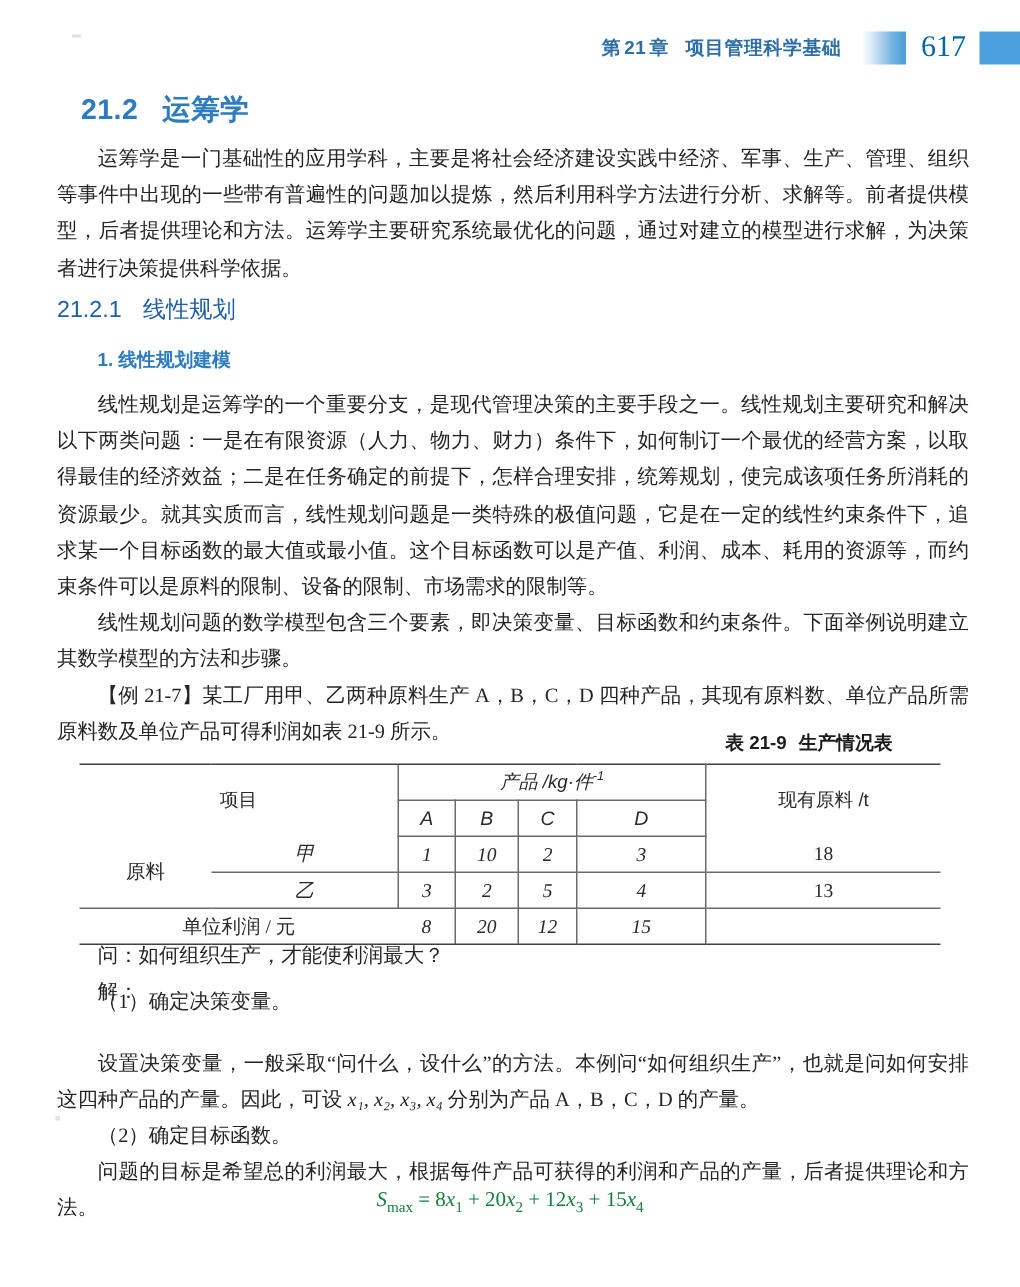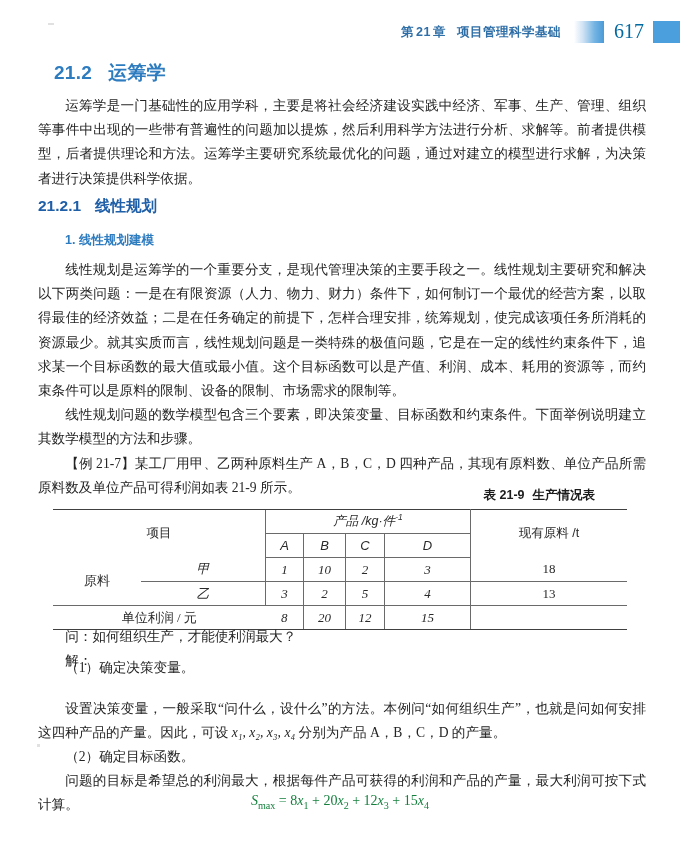--- a/index.html
+++ b/index.html
@@ -69,21 +69,21 @@
     letter-spacing: 0.3px;
   }
   .h2 .num { margin-right: 16px; }
 
   .h3 {
     position: absolute;
     left: 38px;
     top: 196px;
     font-family: "Liberation Sans", "DejaVu Sans", sans-serif;
     font-size: 15.5px;
-    font-weight: bold;
+    font-weight: normal;
     color: #1f5fa8;
   }
   .h3 .num { margin-right: 14px; }
 
   .h4 {
     position: absolute;
     left: 65px;
     top: 232px;
     font-family: "Liberation Sans", "DejaVu Sans", sans-serif;
     font-size: 12.5px;
@@ -265,21 +265,21 @@
 
 <div class="para indent" style="top:625px;">问：如何组织生产，才能使利润最大？</div>
 <div class="para indent" style="top:649px;">解：</div>
 <div class="para indent" style="top:656px;">（1）确定决策变量。</div>
 
 <div class="para indent" style="top:697px;">
   <span>设置决策变量，一般采取“问什么，设什么”的方法。本例问“如何组织生产”，也就是问如何安排这四种产品的产量。因此，可设 </span><span class="it">x₁, x₂, x₃, x₄</span><span> 分别为产品 A，B，C，D 的产量。</span>
 </div>
 
 <div class="para indent" style="top:745px;">（2）确定目标函数。</div>
-<div class="para indent" style="top:769px;">问题的目标是希望总的利润最大，根据每件产品可获得的利润和产品的产量，最大利润可按下式计算。</div>
+<div class="para indent" style="top:769px;">问题的目标是希望总的利润最大，根据每件产品可获得的利润和产品的产量，后者提供理论和方法。</div>
 
 <div class="formula">
   <span class="it">S</span><sub>max</sub>
   <span>= </span><span><span>8</span><span class="it">x</span><sub>1</sub></span>
   <span><span>+ </span><span>20</span><span class="it">x</span><sub>2</sub></span>
   <span><span>+ </span><span>12</span><span class="it">x</span><sub>3</sub></span>
   <span><span>+ </span><span>15</span><span class="it">x</span><sub>4</sub></span>
 </div>
 
 <div class="speck" style="left:37px; top:744px;"></div>

